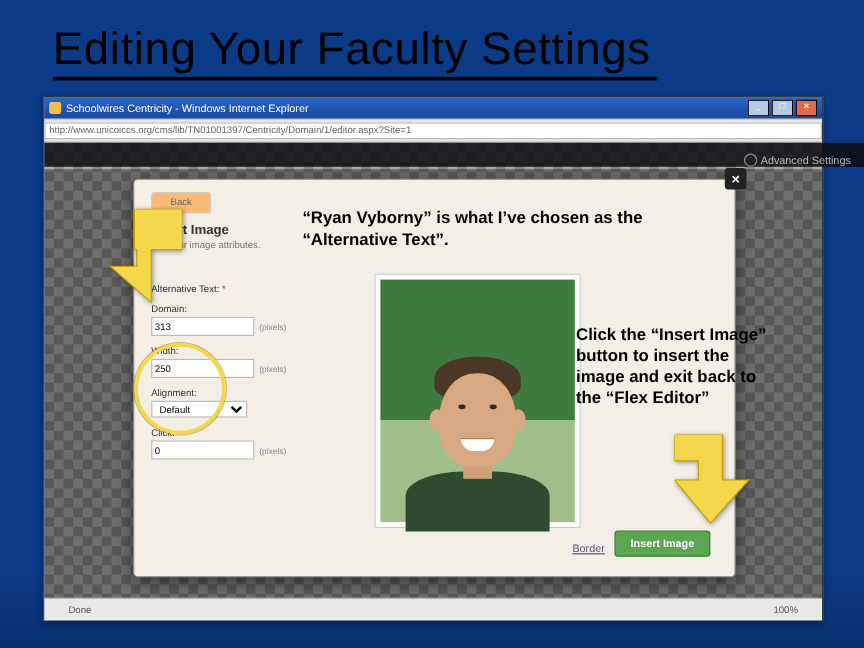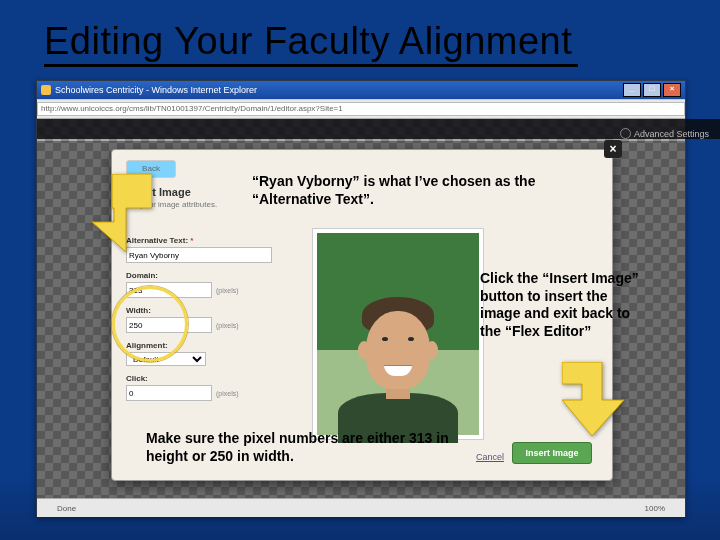--- a/index.html
+++ b/index.html
@@ -17,25 +17,25 @@
 .wclose{background:#e06a4e;color:#fff}
 .addr{height:18px;background:#e8e8e8;display:flex;align-items:center;padding:0 0;font-size:8px;color:#666;border-top:1px solid #ccc;border-bottom:1px solid #aaa}
 .url{flex:1;background:#fff;border:1px solid #bbb;height:12px;padding:0 3px;line-height:12px;overflow:hidden;white-space:nowrap}
 .content{position:relative;height:379px;background:repeating-conic-gradient(#888 0 25%,#aaa 0 50%) 0 0/16px 16px;}
 .dark{position:absolute;left:0;top:0;width:100%;height:20px;background:rgba(10,10,15,.85);display:flex;align-items:flex-end;padding:0 24px;color:#bbb;font-size:9px}
 .dark .sp{flex:1}
 .gear{width:9px;height:9px;border:1px solid #888;border-radius:50%;margin-right:3px}
 .overlay{position:absolute;left:0;top:22px;right:0;bottom:0;background:rgba(0,0,0,.35)}
 .dialog{position:absolute;left:74px;top:30px;width:500px;height:330px;background:#f3efe7;border-radius:4px;border:1px solid #999;box-shadow:0 4px 14px rgba(0,0,0,.5)}
 .dlg-x{position:absolute;right:-10px;top:-10px;width:18px;height:18px;background:#222;color:#fff;border-radius:3px;font-size:12px;text-align:center;line-height:18px;font-weight:bold}
-.back{position:absolute;left:14px;top:10px;width:48px;height:16px;background:#7dd3fc;border:1px solid #ccc;border-radius:3px;font-size:8px;text-align:center;line-height:16px;color:#666}
+.back{position:absolute;left:14px;top:10px;width:48px;height:16px;background:#fdba74;border:1px solid #ccc;border-radius:3px;font-size:8px;text-align:center;line-height:16px;color:#666}
 .ins-h{position:absolute;left:14px;top:36px;font-size:11px;color:#333;font-weight:bold}
 .ins-sub{position:absolute;left:14px;top:50px;font-size:8px;color:#777}
 .fields{position:absolute;left:14px;top:78px;width:170px;font-size:8px;color:#333}
-.fields label{display:block;margin-top:8px;font-weight:bold;font-size:8px}
+.fields label{display:block;margin-top:8px;font-weight:normal;font-size:8px}
 .fields .req{color:#c33}
 .fields input,.fields select{width:80px;height:14px;border:1px solid #bbb;background:#fff;font-size:8px;padding:0 2px;margin-top:2px}
 .fields .wide{width:140px}
 .px{font-size:7px;color:#888;margin-left:4px}
 .preview{position:absolute;left:200px;top:78px;width:170px;height:210px;background:#fff;border:1px solid #ccc}
 .face{position:absolute;left:4px;top:4px;right:4px;bottom:4px;background:linear-gradient(#3e7a3e 0%,#3e7a3e 58%,#9fbf8a 58%,#9fbf8a 100%)}
 .head{position:absolute;left:50%;top:78px;transform:translateX(-50%);width:64px;height:78px;background:#d8a981;border-radius:48% 48% 40% 40%}
 .hair{position:absolute;left:50%;top:64px;transform:translateX(-50%);width:72px;height:36px;background:#4b3826;border-radius:50% 50% 30% 30%}
 .ear{position:absolute;top:108px;width:12px;height:18px;background:#d8a981;border-radius:50%}
 .ear.l{left:calc(50% - 40px)}
@@ -59,21 +59,21 @@
 .a1{left:52px;top:174px;width:100px;height:90px}
 .a2{left:562px;top:362px;width:100px;height:80px}
 .ring{position:absolute;border:3px solid #f4d74a;border-radius:50%;box-shadow:0 0 0 1px rgba(180,140,0,.6)}
 .r1{left:112px;top:286px;width:70px;height:70px}
 </style>
 </head>
 <body>
 
 <div class="slide">
 
-  <div class="title">Editing Your Faculty Alignment</div>
+  <div class="title">Editing Your Faculty Settings</div>
 
   <div class="browser">
     <div class="titlebar">
       <span class="tb-ico"></span>
       <span>Schoolwires Centricity - Windows Internet Explorer</span>
       <span class="tb-spacer"></span>
       <span class="wbtn wmin">_</span>
       <span class="wbtn wmax">□</span>
       <span class="wbtn wclose">×</span>
     </div>
@@ -91,21 +91,20 @@
       <div class="overlay"></div>
 
       <div class="dialog">
         <div class="dlg-x">×</div>
         <div class="back">Back</div>
         <div class="ins-h">Insert Image</div>
         <div class="ins-sub">Set your image attributes.</div>
 
         <div class="fields">
           <label><span>Alternative Text:</span> <span class="req">*</span></label>
-          <input class="wide" value="Ryan Vyborny" style="">
           <label>Domain:</label>
           <input value="313" style=""><span class="px">(pixels)</span>
           <label>Width:</label>
           <input value="250" style=""><span class="px">(pixels)</span>
           <label>Alignment:</label>
           <select><option>Default</option></select>
           <label>Click:</label>
           <input value="0" style=""><span class="px">(pixels)</span>
         </div>
 
@@ -116,37 +115,36 @@
             <div class="ear l"></div>
               <div class="ear r"></div>
             <div class="hair"></div>
             <div class="head"></div>
             <div class="eye l"></div>
               <div class="eye r"></div>
             <div class="mouth"></div>
           </div>
         </div>
 
-        <span class="cancel">Cancel</span>
+        <span class="cancel">Border</span>
         <div class="insert-btn">Insert Image</div>
       </div>
     </div>
 
     <div class="status">
       <span>Done</span>
       <span class="sp"></span>
       <span>100%</span>
     </div>
   </div>
 
   <div class="ring r1"></div>
 
   <div class="callout c2">Click the “Insert Image” button to insert the image and exit back to the “Flex Editor”</div>
   <div class="callout c1">“Ryan Vyborny” is what I’ve chosen as the “Alternative Text”.</div>
-  <div class="callout c3">Make sure the pixel numbers are either 313 in height or 250 in width.</div>
 
   <div class="arrow a1">
     <svg width="100" height="90">
         <polygon points="60,0 100,0 100,34 74,34 74,78 40,48 62,48 62,34 60,34" fill="#f4d74a" stroke="#c9a200" stroke-width="1"></polygon>
       </svg>
   </div>
   <div class="arrow a2">
     <svg width="100" height="80">
         <polygon points="0,0 40,0 40,38 62,38 30,74 0,38 20,38 20,22 0,22" fill="#f4d74a" stroke="#c9a200" stroke-width="1"></polygon>
       </svg>

